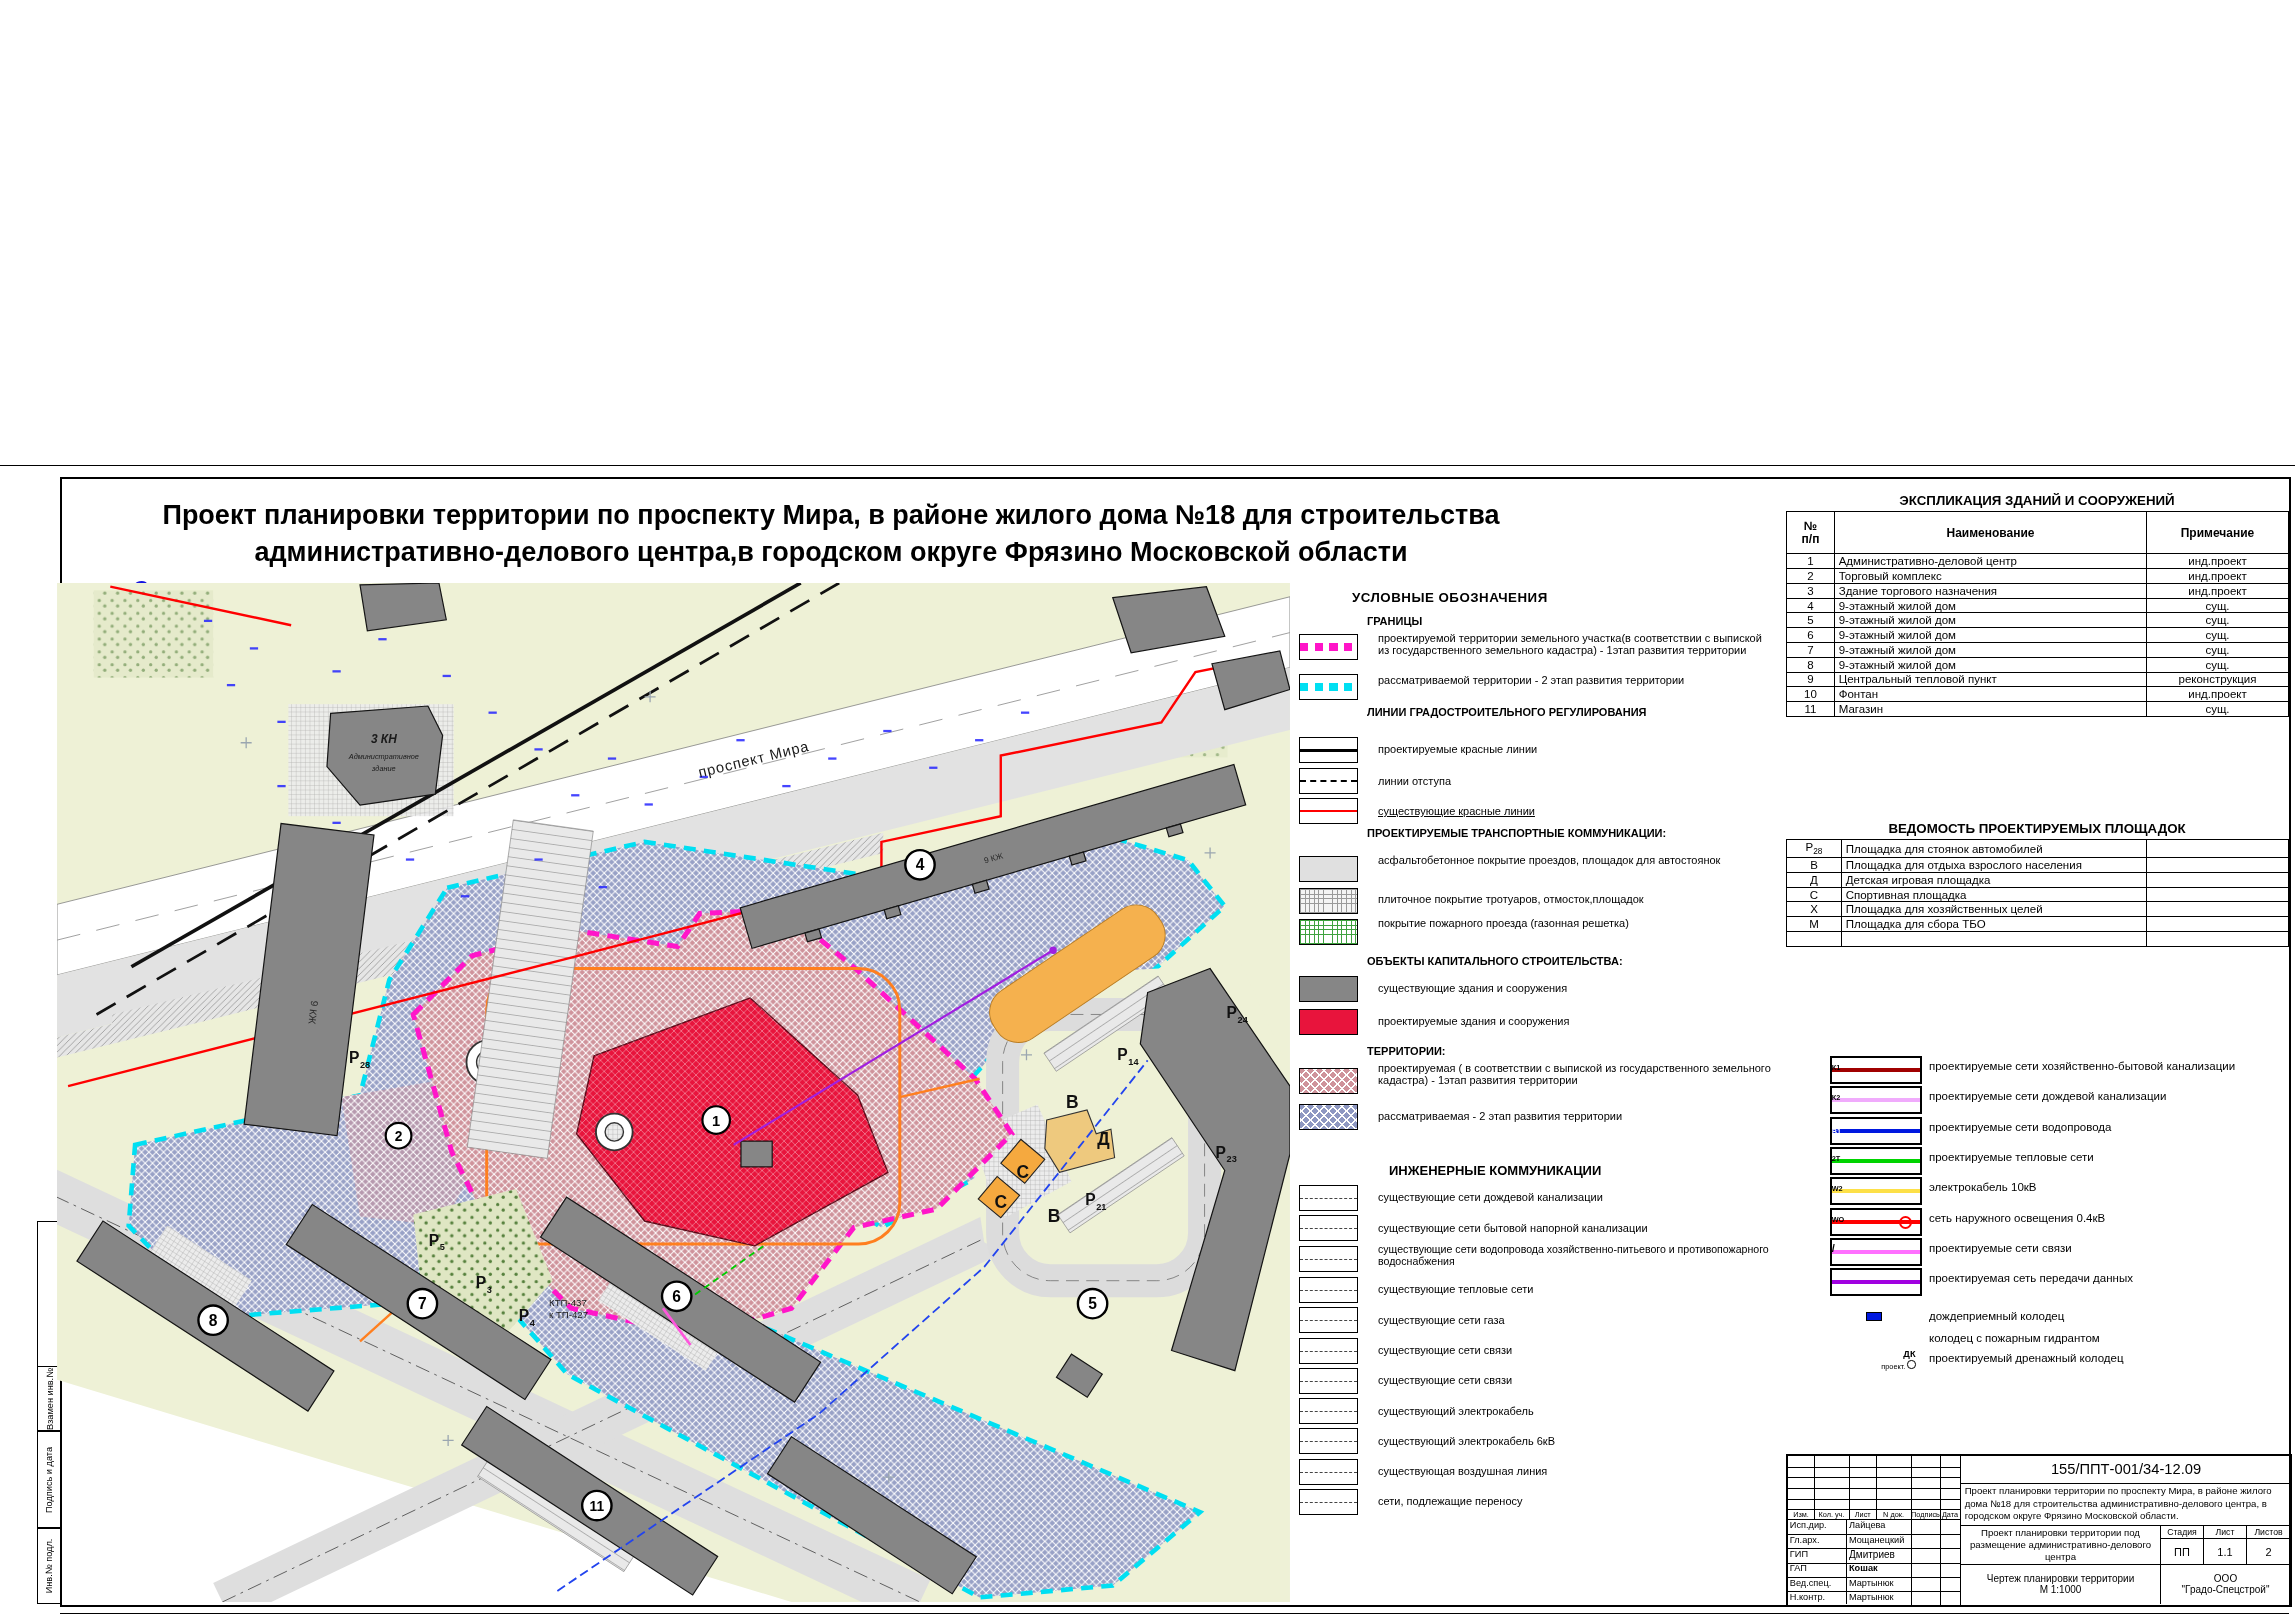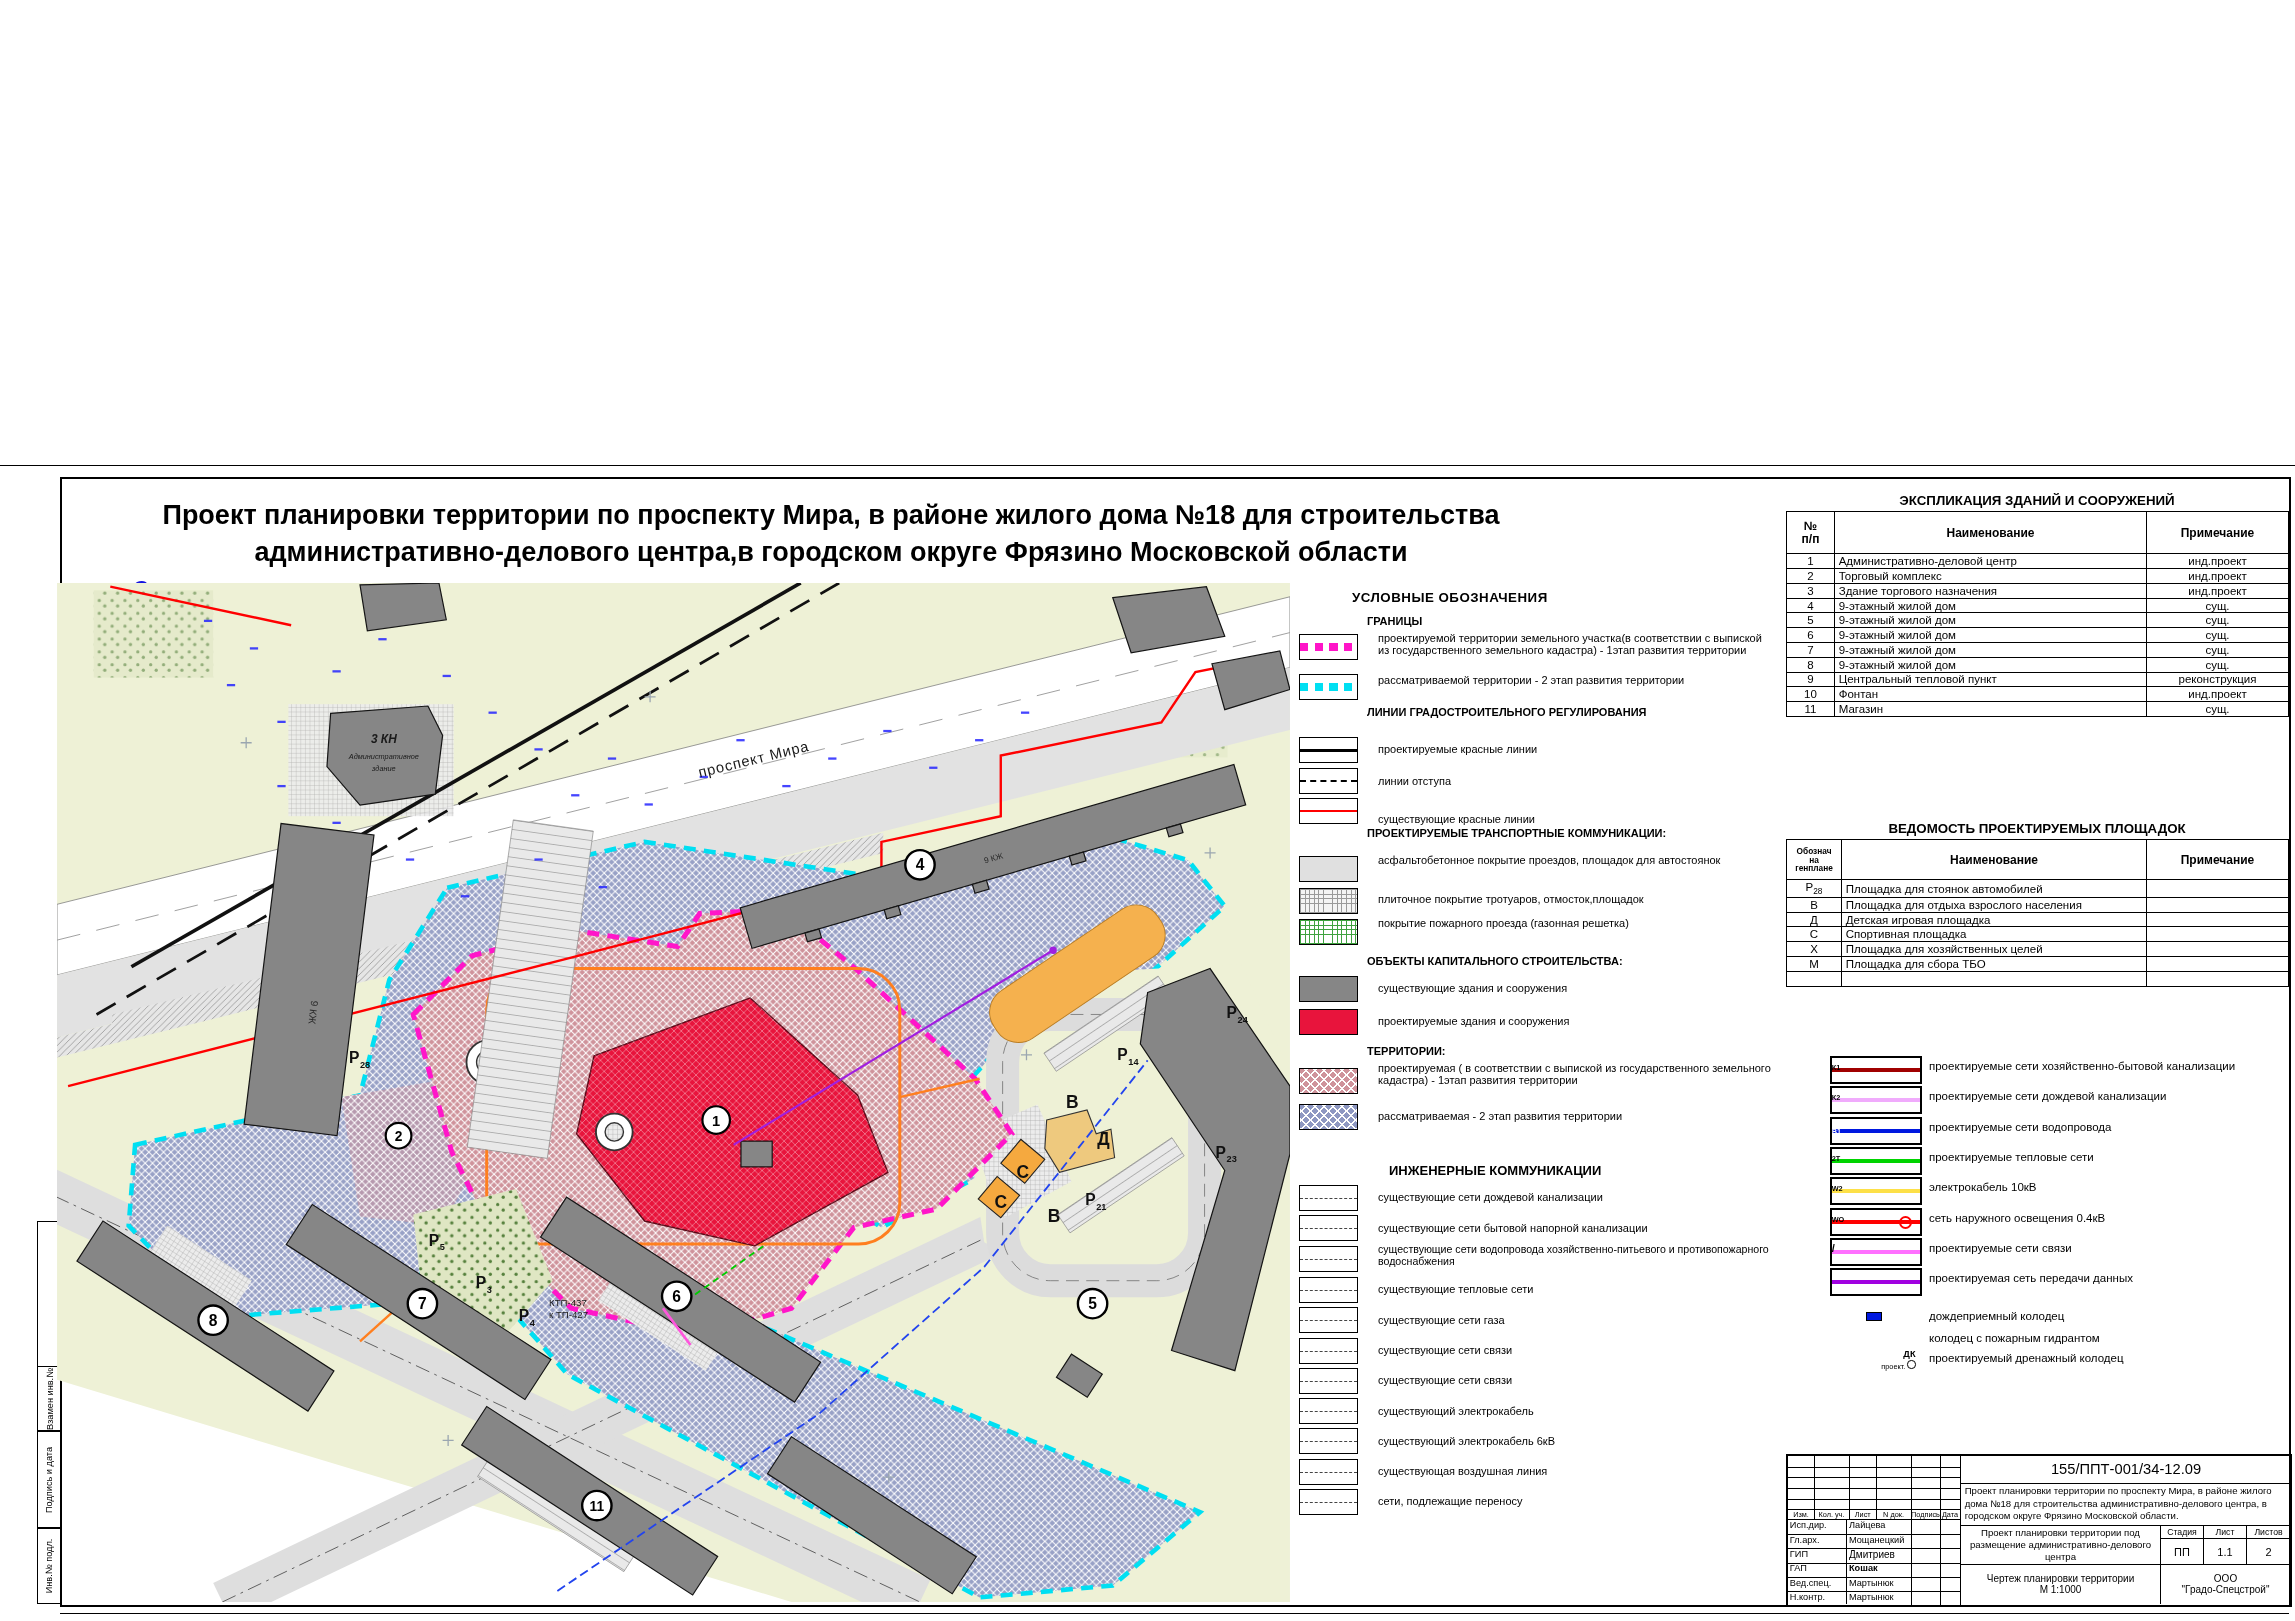--- a/index.html
+++ b/index.html
@@ -425,21 +425,21 @@
       <i class="i-blk"></i>
     </div>
   <div class="lbl" style="top:153px;">проектируемые  красные линии</div>
   <div class="sw" style="top:178px;">
       <i class="i-bdash"></i>
     </div>
   <div class="lbl" style="top:185px;">линии отступа</div>
   <div class="sw" style="top:208px;">
       <i class="i-red"></i>
     </div>
-  <div class="lbl" style="top:223px;">существующие красные линии</div>
+  <div class="lbl" style="top:215px;text-decoration:underline;">существующие красные линии</div>
 
   <div class="hd" style="top:237px;width:303px;">ПРОЕКТИРУЕМЫЕ ТРАНСПОРТНЫЕ КОММУНИКАЦИИ:</div>
   <div class="sw sw-fill bg-asphalt" style="top:266px;"></div>
   <div class="lbl" style="top:264px;">асфальтобетонное покрытие проездов, площадок для автостоянок</div>
   <div class="sw sw-fill bg-grid" style="top:298px;"></div>
   <div class="lbl" style="top:303px;">плиточное покрытие тротуаров, отмосток,площадок</div>
   <div class="sw sw-fill bg-green" style="top:329px;"></div>
   <div class="lbl" style="top:327px;">покрытие пожарного проезда (газонная решетка)</div>
 
   <div class="hd" style="top:365px;">ОБЪЕКТЫ КАПИТАЛЬНОГО  СТРОИТЕЛЬСТВА:</div>
@@ -577,27 +577,20 @@
 
 <div class="abs tblwrap" style="top:818px;">
   <div class="tbl-title">ВЕДОМОСТЬ ПРОЕКТИРУЕМЫХ ПЛОЩАДОК</div>
   <table class="gt">
     <colgroup>
         <col style="width:55px">
         <col style="width:305px">
         <col style="width:142px">
       </colgroup>
     <tbody>
-        <tr>
-      <th class="pre cnum" style="font-size:8.3px;">Обознач
-на
-генплане</th>
-      <th class="cnum" style="height:37px;">Наименование</th>
-      <th class="cnum">Примечание</th>
-    </tr>
     <tr>
           <td class="cnum"><span>Р</span><sub class="idx">28</sub></td>
           <td>Площадка для стоянок автомобилей</td>
           <td class="cnum"></td>
         </tr>
     <tr>
           <td class="cnum"><span>В</span></td>
           <td>Площадка для отдыха взрослого населения</td>
           <td class="cnum"></td>
         </tr>

